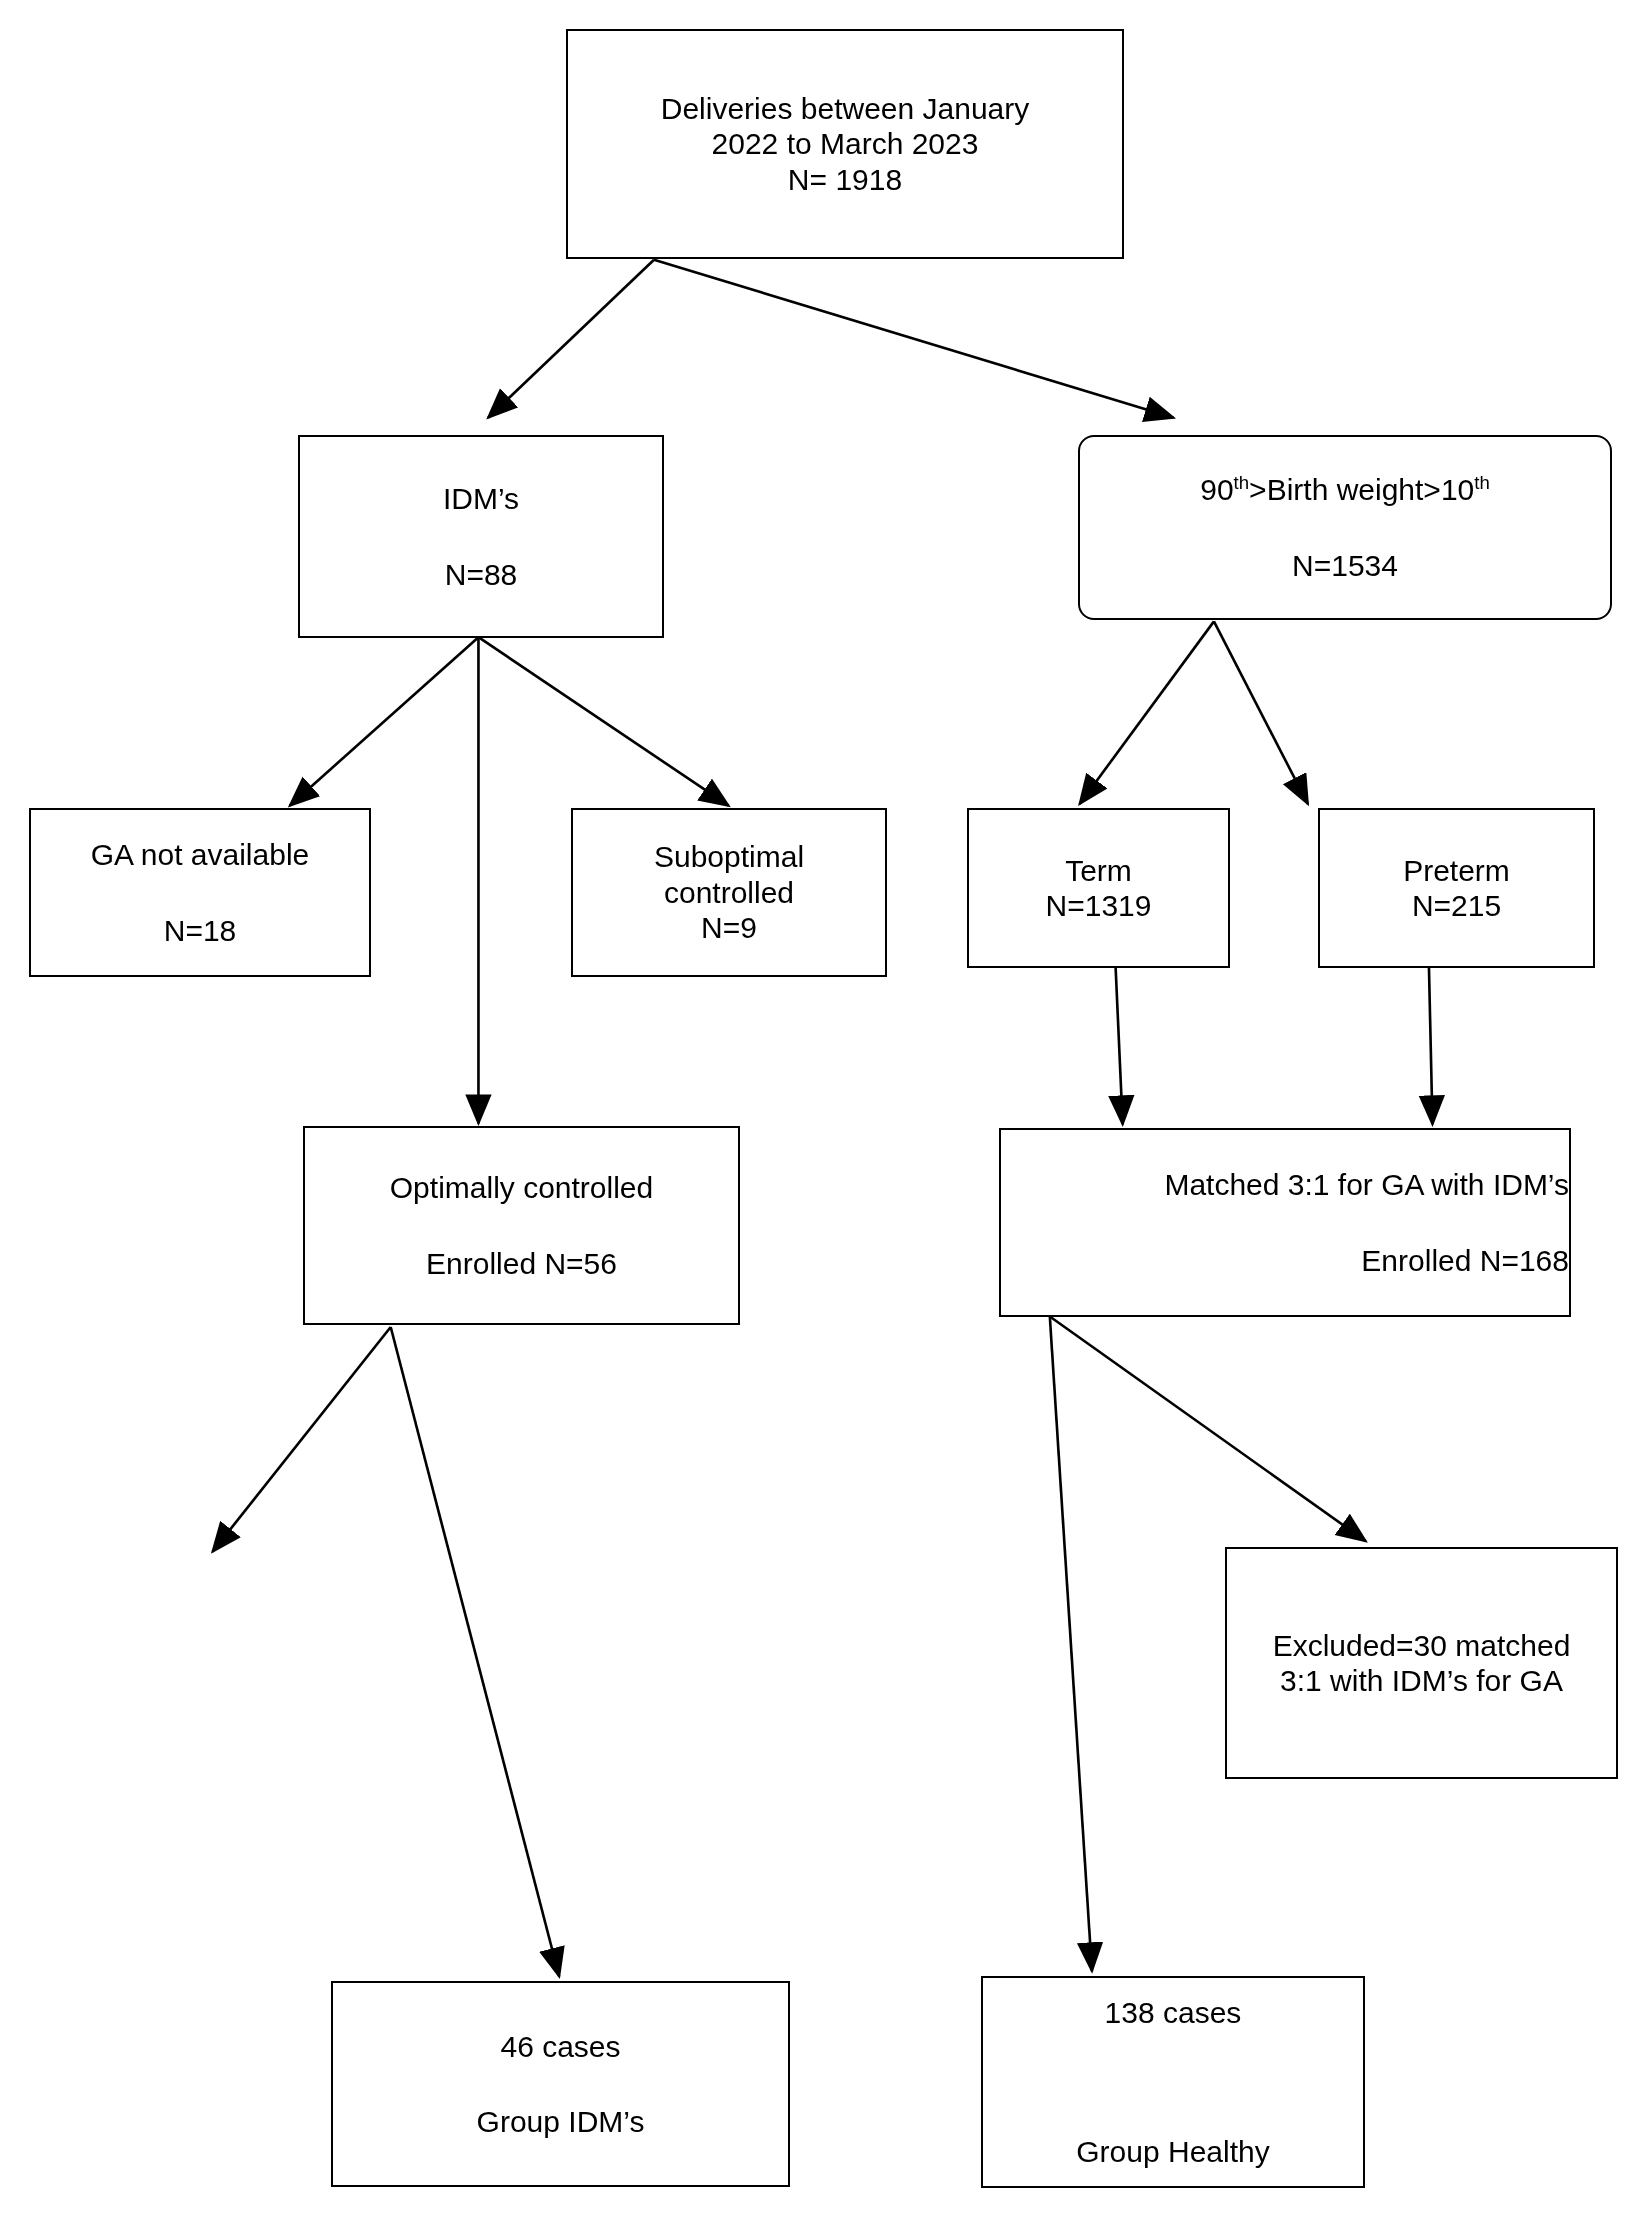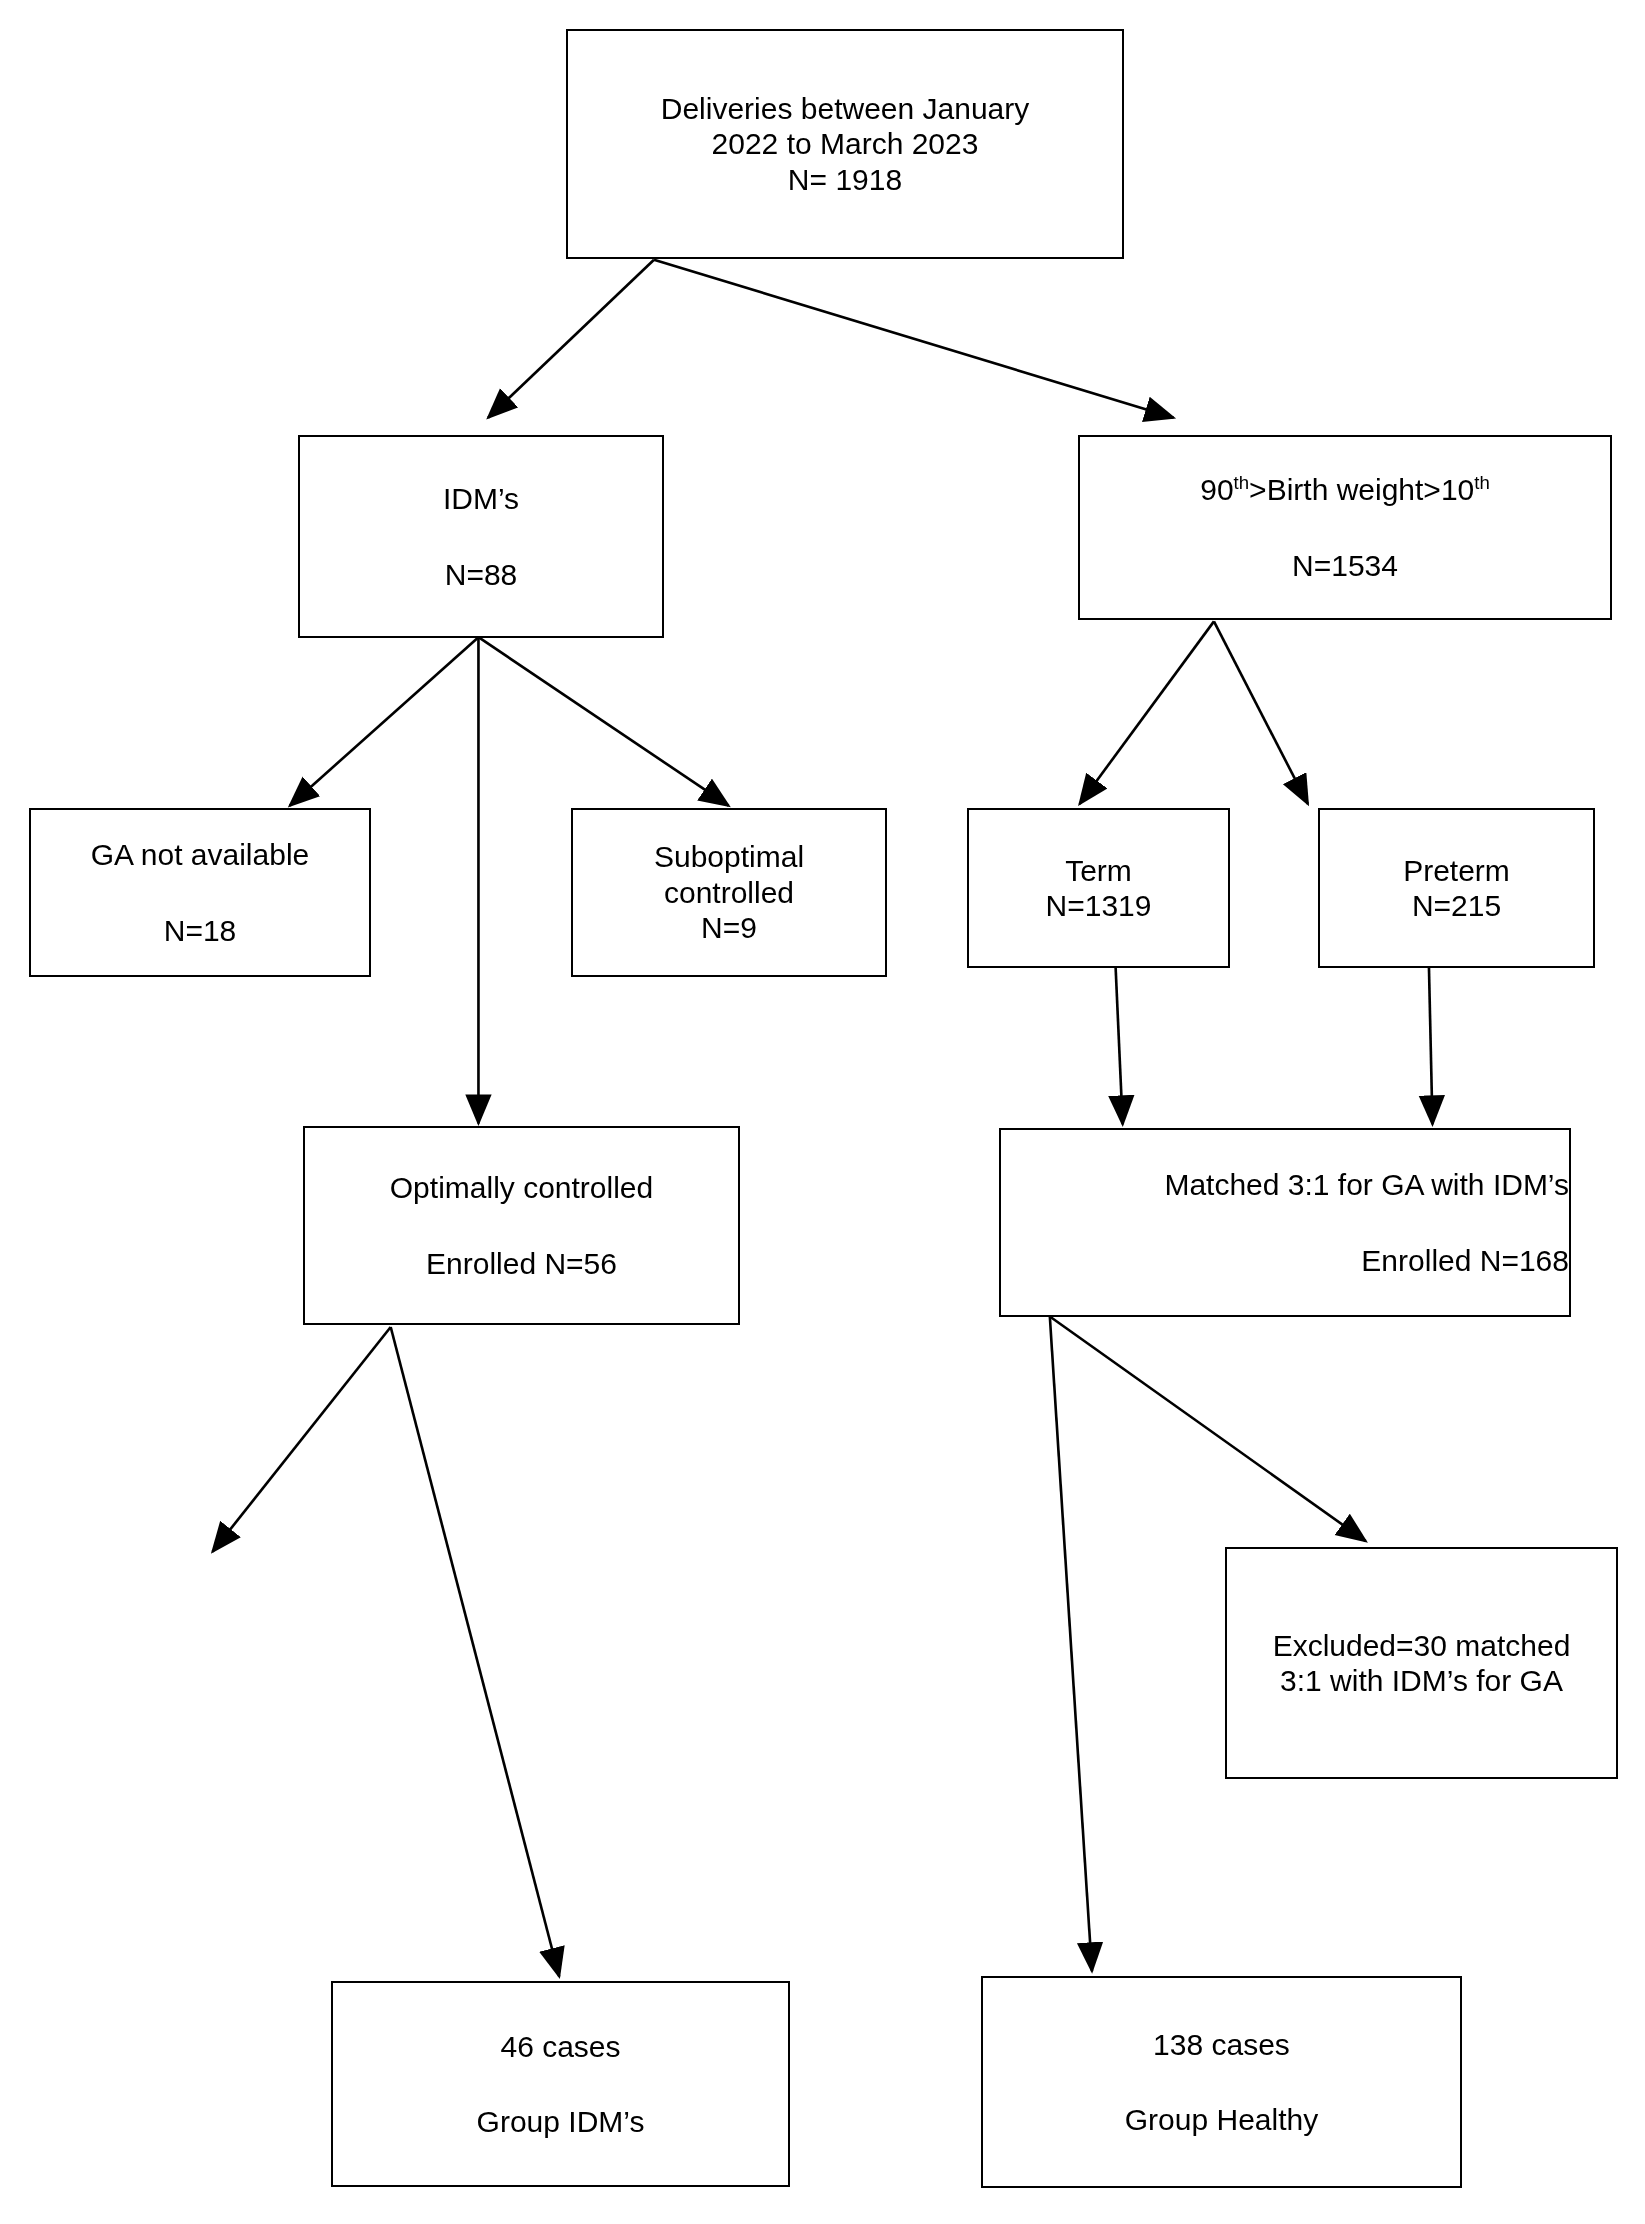--- a/index.html
+++ b/index.html
@@ -94,21 +94,21 @@
     <span class="line">2022 to March 2023</span>
     <span class="line">N= 1918</span>
   </div>
 
   <div class="node-box" style="left:298px; top:435px; width:366px; height:203px;align-items:center;">
     <span class="line">IDM’s</span>
     <span class="gap-lg"></span>
     <span class="line">N=88</span>
   </div>
 
-  <div class="node-box" style="left:1078px; top:435px; width:534px; height:185px;">
+  <div class="node-box" style="left:1078px; top:435px; width:534px; height:185px;border-radius:16px;">
     <span class="line"><span>90</span><sup>th</sup><span>&gt;Birth weight&gt;10</span><sup>th</sup></span>
     <span class="gap-lg"></span>
     <span class="line">N=1534</span>
   </div>
 
   <div class="node-box" style="left:29px; top:808px; width:342px; height:169px;">
     <span class="line">GA not available</span>
     <span class="gap-lg"></span>
     <span class="line">N=18</span>
   </div>
@@ -146,20 +146,20 @@
     <span class="line">Excluded=30 matched</span>
     <span class="line">3:1 with IDM’s for GA</span>
   </div>
 
   <div class="node-box" style="left:331px; top:1981px; width:459px; height:206px;">
     <span class="line">46 cases</span>
     <span class="gap-lg"></span>
     <span class="line">Group IDM’s</span>
   </div>
 
-  <div class="node-box" style="left:981px; top:1976px; width:481px; height:212px;">
+  <div class="node-box" style="left:981px; top:1976px; width:384px; height:212px;gap:32px;">
     <span class="line">138 cases</span>
     <span class="gap-lg"></span>
     <span class="line">Group Healthy</span>
   </div>
 
 </div>
 
 
 </body></html>

